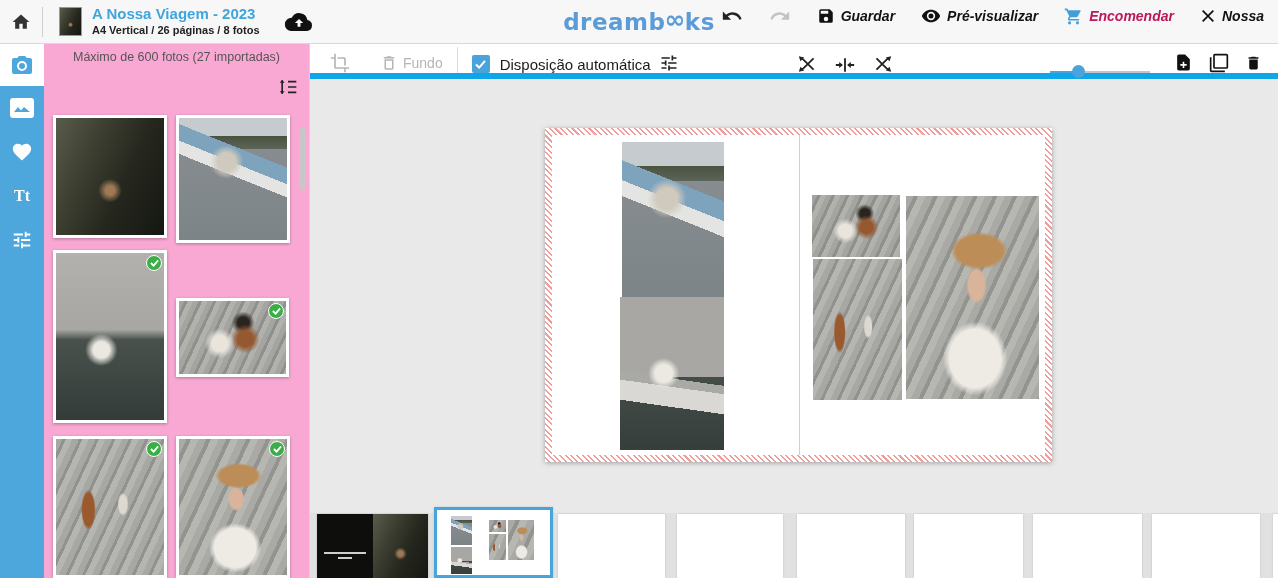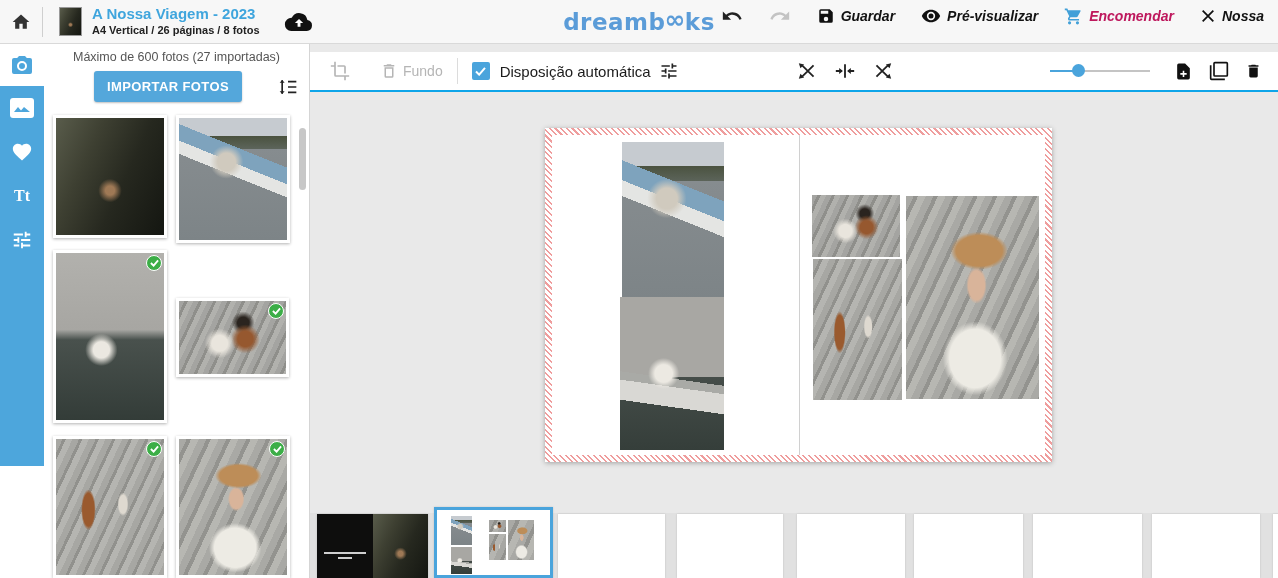--- a/index.html
+++ b/index.html
@@ -30,46 +30,46 @@
   }
   .logo .inf { font-size:25px; margin:0 -1px; position:relative; top:-1px; }
   .hdr-actions { position:absolute; right:14px; top:0; height:32px; display:flex; align-items:center; gap:26px;font-style:italic; }
   .hdr-act { display:flex; align-items:center; gap:6px; font-size:14px; font-weight:bold; color:#131313; cursor:pointer; }
   .hdr-act.blue { color:#be185d; }
   .icon-btn { display:flex; align-items:center; justify-content:center; cursor:pointer; }
 
   
   .rail { position:absolute; left:0; top:44px; width:44px; height:534px; background:#fff; z-index:20; }
   .rail-item { width:44px; height:42px; display:flex; align-items:center; justify-content:center; cursor:pointer; }
-  .rail-blue { position:absolute; top:42px; left:0; width:44px; height:380px; background:#4da6dc; }
+  .rail-blue { position:absolute; top:42px; left:0; width:44px; height:492px; background:#4da6dc; }
   .rail-blue .rail-item { height:44px; }
   .tt-glyph { color:#fff; font-weight:bold; font-size:16px; letter-spacing:0; font-family:"Liberation Serif", serif; }
 
   
-  .panel { position:absolute; left:44px; top:44px; width:266px; height:534px; background:#ffffff; border-right:1px solid #d5d5d5; overflow:hidden; }
+  .panel { position:absolute; left:44px; top:44px; width:266px; height:534px; background:#f9a8d4; border-right:1px solid #d5d5d5; overflow:hidden; }
   .panel-limit { position:absolute; left:0; top:6px; width:100%; text-align:center; font-size:12.5px; color:#555; }
   .import-btn {
     position:absolute; left:50px; top:27px; width:148px; height:31px;
     background:#54a7db; color:#fff; font-size:13px; font-weight:bold; letter-spacing:0.4px;
     border:none; border-radius:3px; cursor:pointer; box-shadow:0 1px 2px rgba(0,0,0,.25);
     font-family:"Liberation Sans", sans-serif;
   }
   .sort-btn { position:absolute; left:231px; top:31px; width:26px; height:24px; display:flex; align-items:center; justify-content:center; cursor:pointer; }
   .pthumb { position:absolute; background:#fff; padding:3px; box-shadow:0 1px 3px rgba(0,0,0,.3); cursor:pointer; }
   .pthumb .ph { width:100%; height:100%; }
   .check {
     position:absolute; top:5px; right:5px; width:16px; height:16px; border-radius:50%;
     background:#3cae47; border:1.5px solid #fff; display:flex; align-items:center; justify-content:center;
   }
   .vscroll { position:absolute; right:3px; top:84px; width:7px; height:62px; border-radius:4px; background:#c7c7c7; cursor:pointer; }
 
   
   .ctoolbar {
-    position:absolute; left:310px; top:52px; width:968px; height:40px; background:#fff;
-    border-bottom:2px solid #0ea5e9; display:flex; align-items:center; z-index:10;
+    position:absolute; left:310px; top:39px; width:968px; height:40px; background:#fff;
+    border-bottom:6px solid #0ea5e9; display:flex; align-items:flex-end; z-index:10;
   }
   .tb-icon { display:flex; align-items:center; justify-content:center; cursor:pointer; }
   .tb-disabled { opacity:1; cursor:default; }
   .tb-sep { width:1px; height:26px; background:#dcdcdc; margin:0 14px; }
   .fundo-label { font-size:14px; color:#b5b5b5; margin-left:5px; }
   .chk { width:18px; height:18px; border-radius:2px; background:#4aa4dc; display:flex; align-items:center; justify-content:center; cursor:pointer; }
   .chk-label { font-size:15px; color:#1b1b1b; margin:0 8px 0 10px; }
   .zoom-slider { position:relative; width:100px; height:2px; background:#c4c4c4; margin-right:24px; cursor:pointer; }
   .zoom-fill { position:absolute; left:0; top:0; height:2px; background:#4aa4dc; }
   .zoom-thumb { position:absolute; top:-6px; width:13px; height:13px; border-radius:50%; background:#4aa4dc; }
@@ -245,21 +245,20 @@
             <svg width="22" height="22" viewBox="0 0 24 24" fill="#fff">
               <path d="M3 17v2h6v-2H3zM3 5v2h10V5H3zm10 16v-2h8v-2h-8v-2h-2v6h2zM7 9v2H3v2h4v2h2V9H7zm14 4v-2H11v2h10zm-6-4h2V7h4V5h-4V3h-2v6z"></path>
             </svg>
           </span>
       </div>
     </div>
   </div>
 
   <div class="panel">
     <div class="panel-limit">Máximo de 600 fotos (27 importadas)</div>
-    <button class="import-btn">IMPORTAR FOTOS</button>
     <span class="sort-btn">
       <span>
           <svg width="20" height="18" viewBox="0 0 24 20">
             <g stroke="#222" stroke-width="2" fill="#222">
               <path d="M5 2v16" fill="none"></path>
               <path d="M2 5l3-3.5L8 5zM2 15l3 3.5L8 15z" stroke="none"></path>
               <path d="M12 3.5h10M12 10h10M12 16.5h10" fill="none"></path>
             </g>
           </svg>
         </span>

